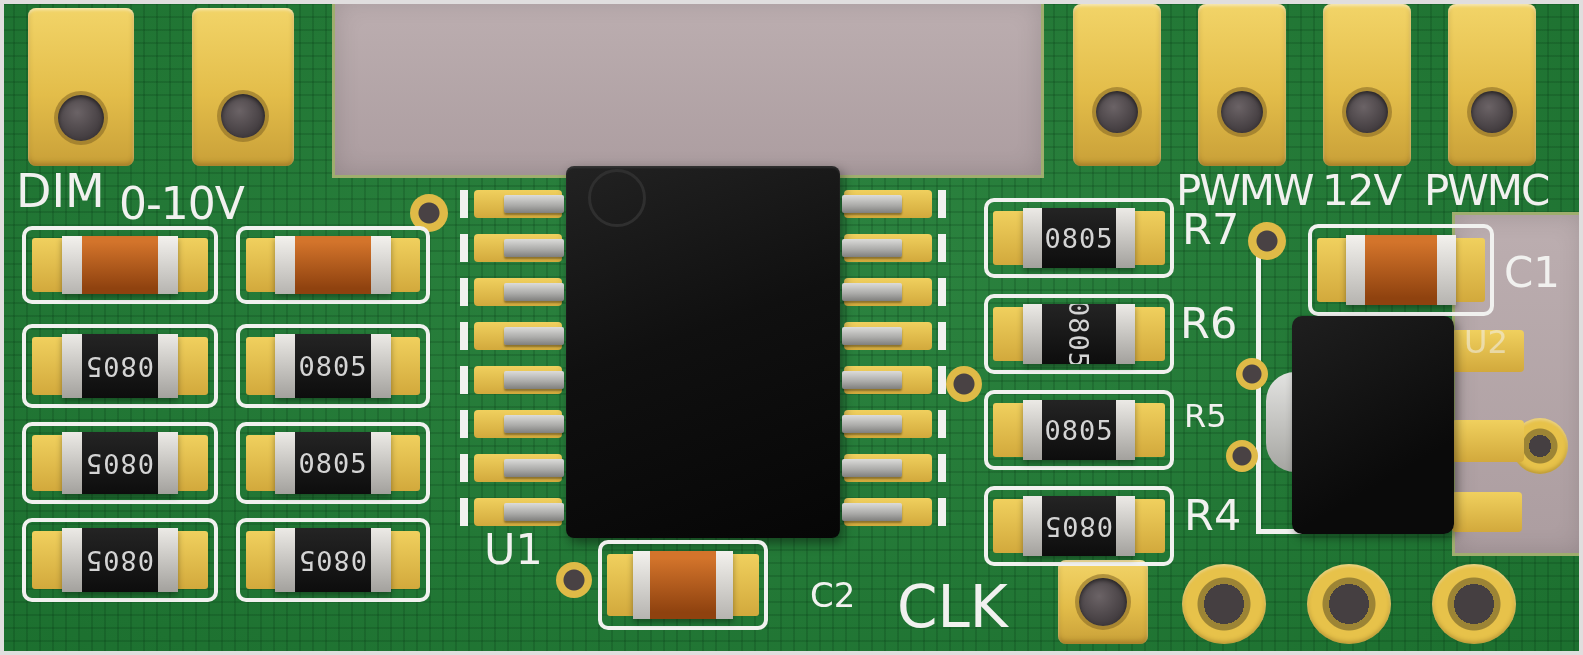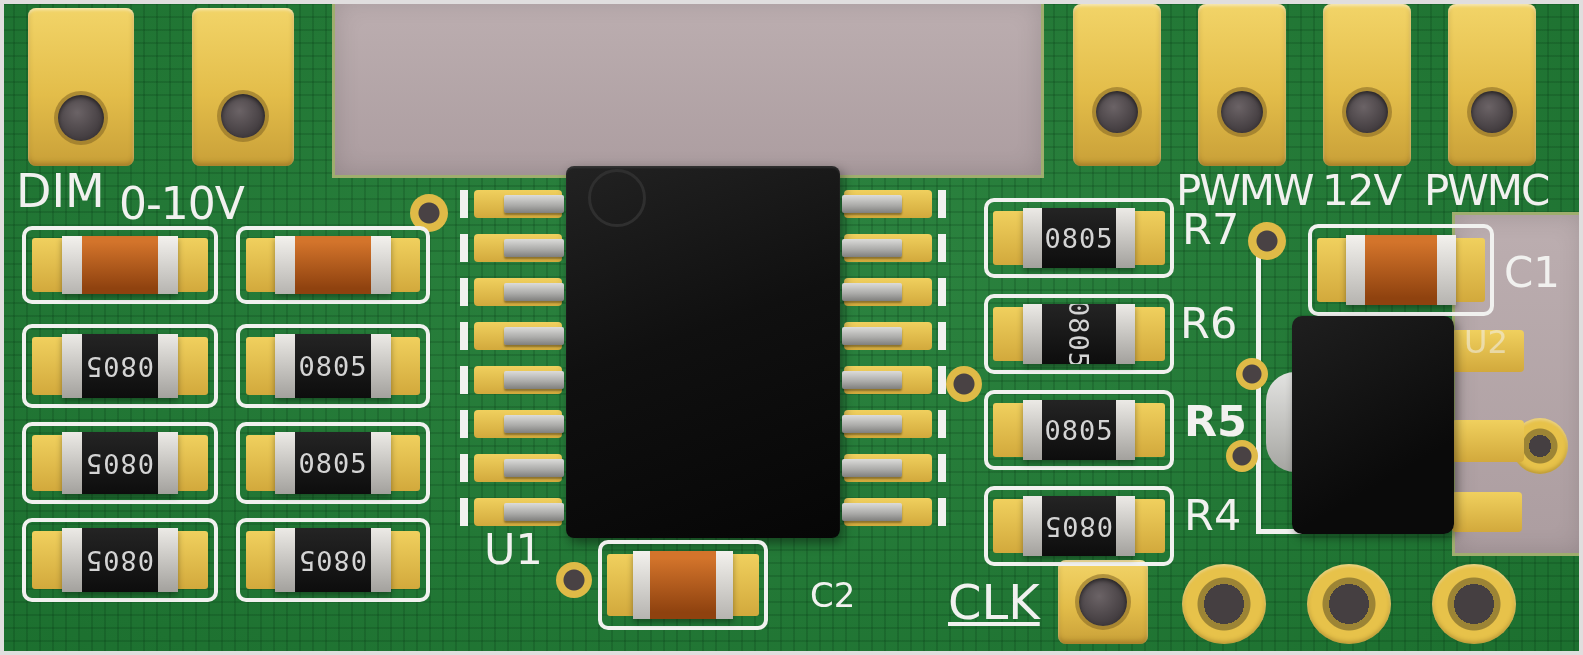--- a/index.html
+++ b/index.html
@@ -76,27 +76,27 @@
   .lbl { position:absolute; z-index:6; color:var(--silk,#f1f1ef); white-space:nowrap;
     font-family:"DejaVu Sans", sans-serif; line-height:1; }
   #lbl-dim  { left:16px;   top:168px; font-size:46px; }
   #lbl-010v { left:119px;  top:182px; font-size:44px; letter-spacing:-1px; }
   #lbl-cct  { left:252px;  top:164px; font-size:46px; }
   #lbl-pwmw { left:1176px; top:170px; font-size:42px; letter-spacing:-2px; }
   #lbl-12v  { left:1322px; top:170px; font-size:42px; letter-spacing:-1px; }
   #lbl-pwmc { left:1424px; top:170px; font-size:42px; letter-spacing:-2px; }
   #lbl-r7   { left:1182px; top:208px; font-size:43px; }
   #lbl-r6   { left:1180px; top:302px; font-size:43px; }
-  #lbl-r5   { left:1184px; top:400px; font-size:43px;font-weight:bold; }
+  #lbl-r5   { left:1184px; top:400px; font-size:32px; }
   #lbl-r4   { left:1184px; top:494px; font-size:43px; }
   #lbl-c1   { left:1504px; top:252px; font-size:42px; }
   #lbl-c2   { left:810px;  top:578px; font-size:34px; }
   #lbl-u1   { left:484px;  top:528px; font-size:43px; }
   #lbl-u2   { left:1464px; top:326px; font-size:32px; opacity:.55; }
-  #lbl-clk  { left:948px;  top:578px; font-size:48px;text-decoration:underline; }
+  #lbl-clk  { left:897px;  top:578px; font-size:58px; }
 </style>
 </head>
 <body>
 
 <div id="render" style="--board: #1f7c34; --gold: #e7c24a; --silk: #f1f1ef;">
   <div class="weave"></div>
 
   <div class="notch" id="notch-top"></div>
   <div class="notch" id="notch-right"></div>
 

